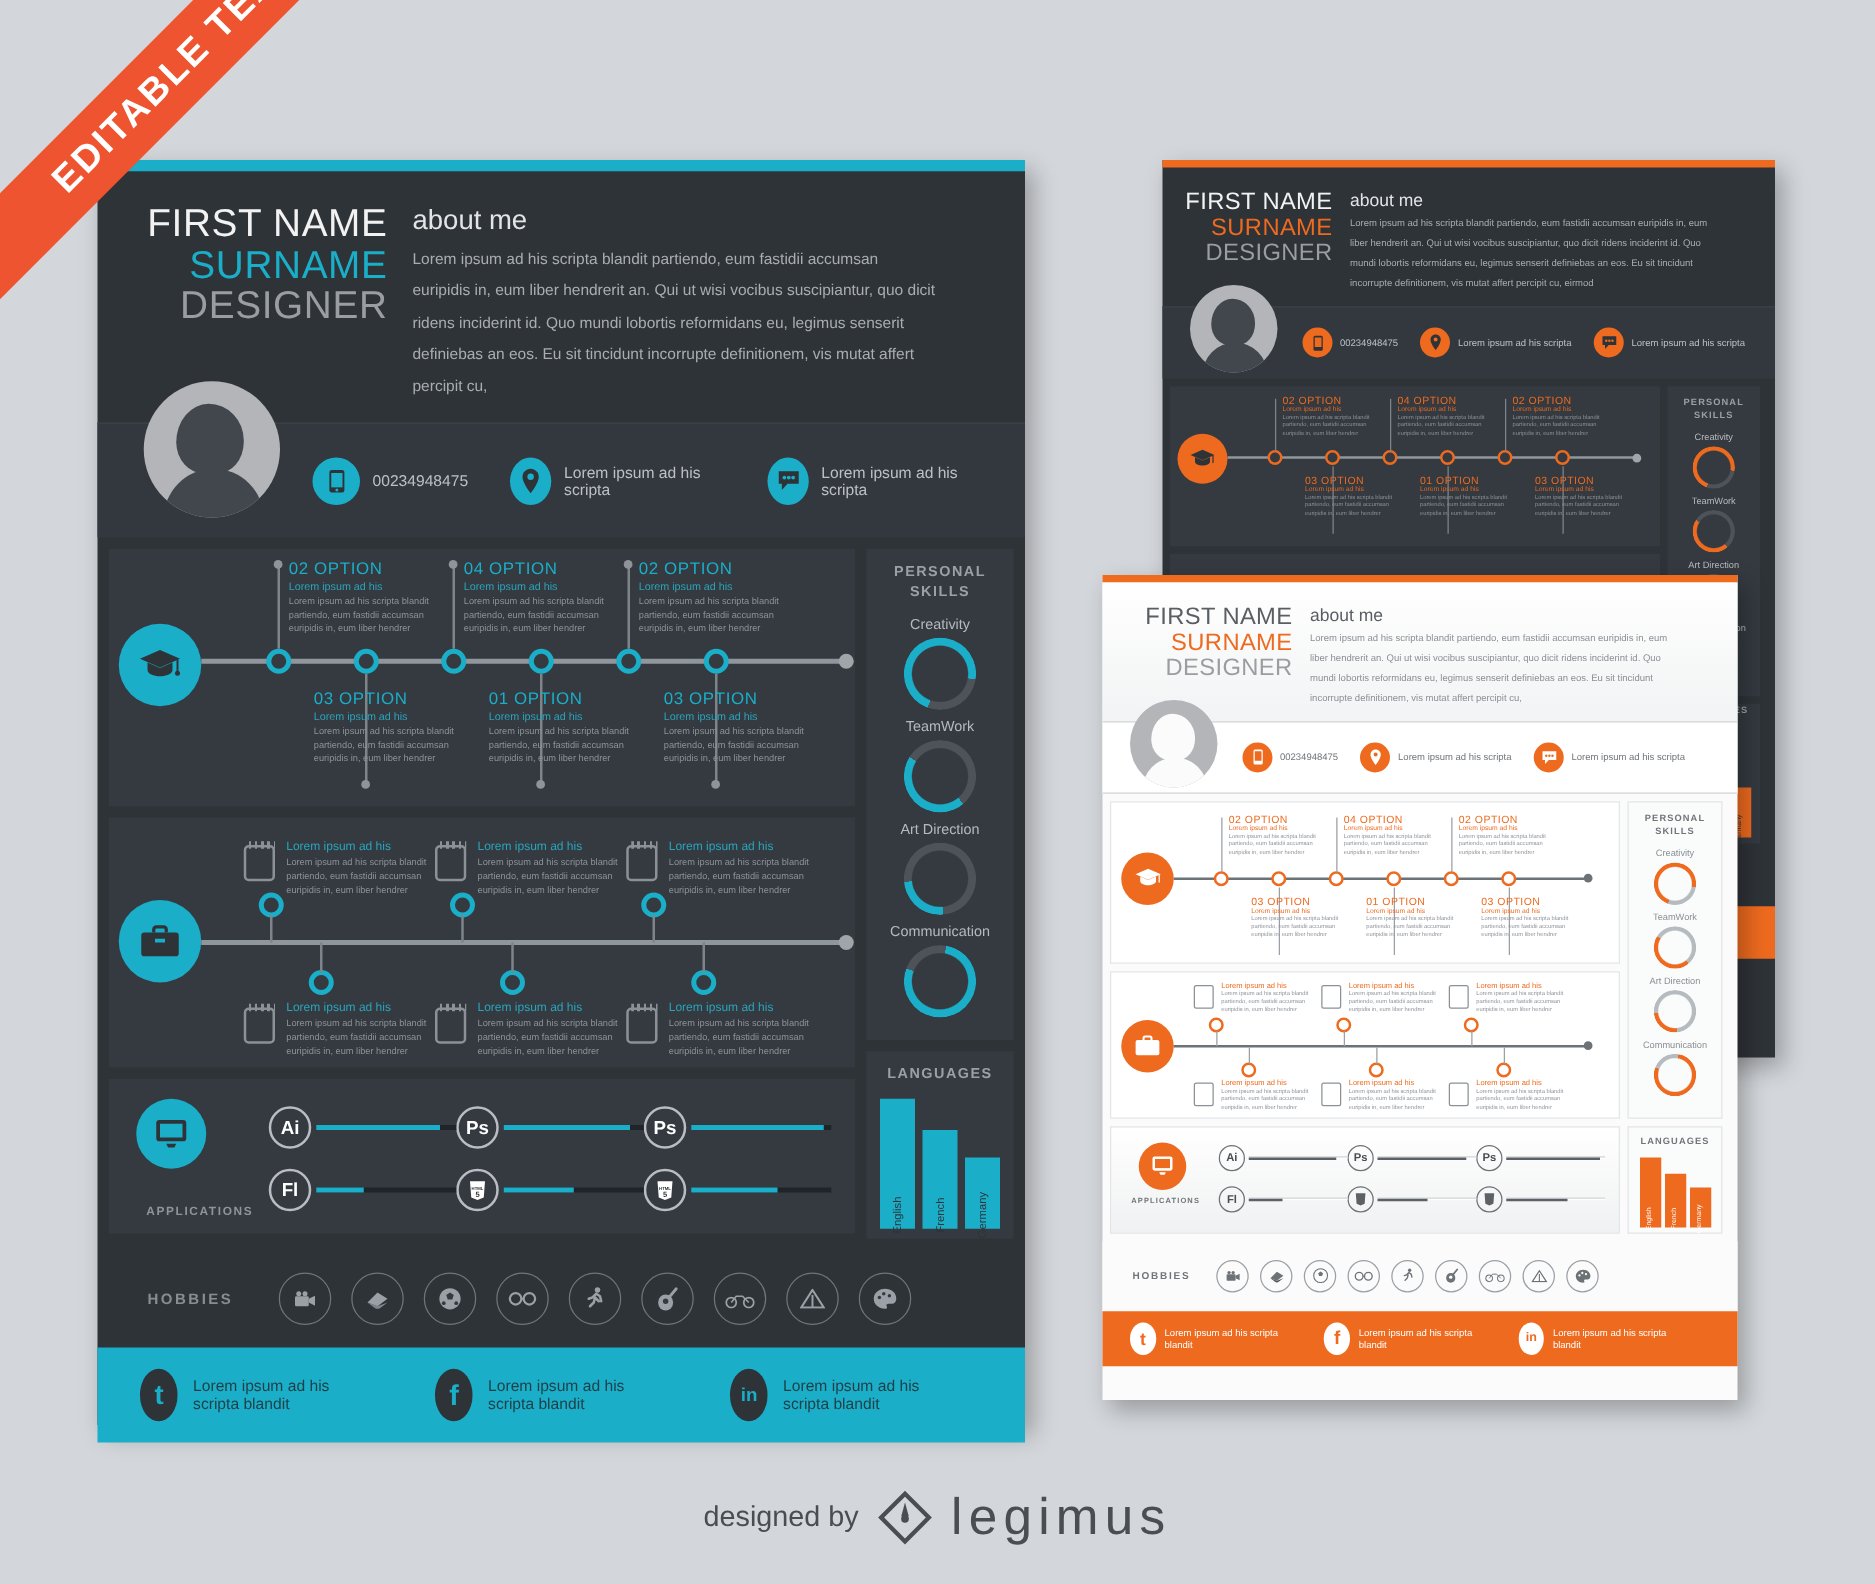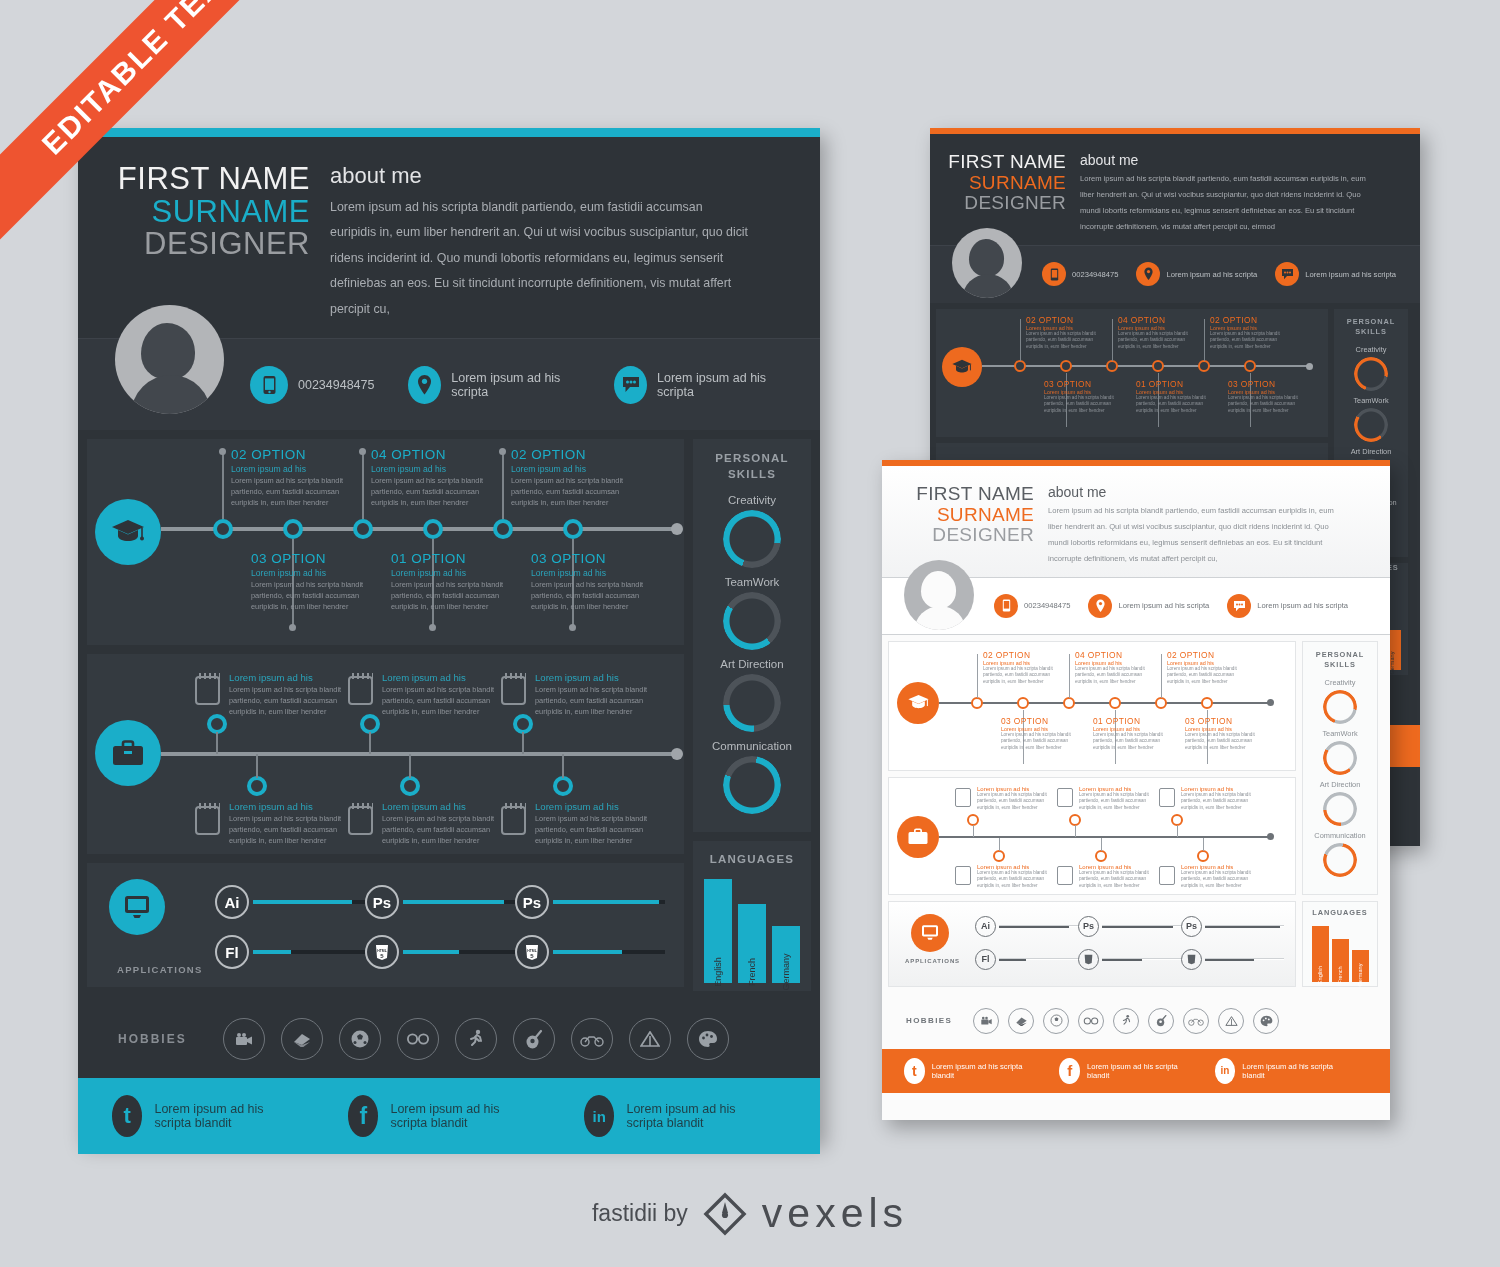--- a/index.html
+++ b/index.html
@@ -1143,20 +1143,20 @@
     <div class="soc">
       <div class="m-socb" style="background:#fff">
           <span style="color:#ee6a1f;font-size:10px;font-weight:bold">in</span>
         </div>
       <div class="m-soct" style="color:#fff">Lorem ipsum ad his scripta blandit</div>
     </div>
   </div>
 </div>
 
 <div class="vexels">
-  <div class="vx-txt">fastidii by</div>
+  <div class="vx-txt">designed by</div>
   <svg width="46" height="46" viewBox="0 0 46 46">
     <rect x="23" y="4" width="27" height="27" transform="rotate(45 23 4)" fill="none" stroke="#4a4d52" stroke-width="3.4"></rect>
     <path d="M23 11 L26 22 L20 22 Z" fill="#4a4d52"></path>
     <circle cx="23" cy="24" r="3.1" fill="#4a4d52"></circle>
   </svg>
-  <div class="vx-word">vexels</div>
+  <div class="vx-word">legimus</div>
 </div>
 
 </body></html>

